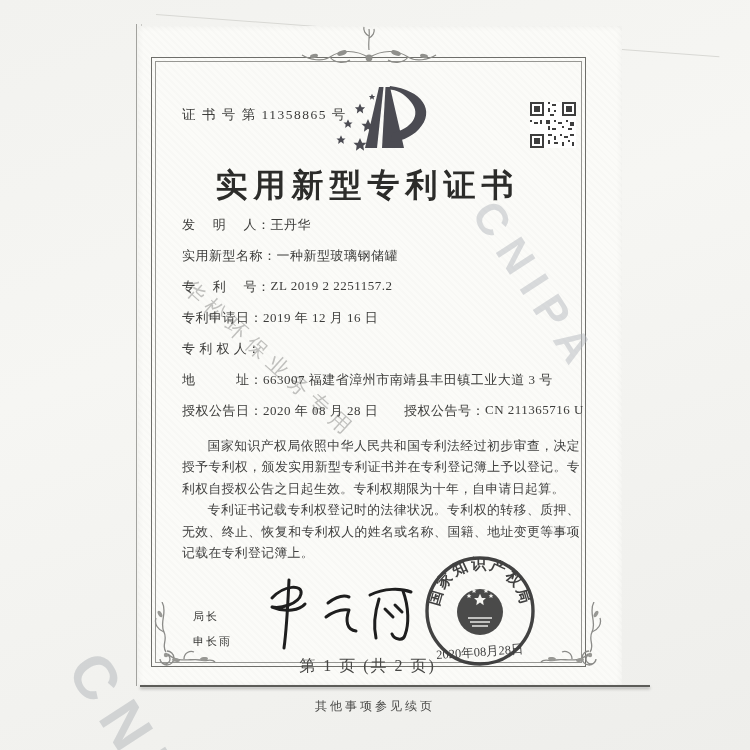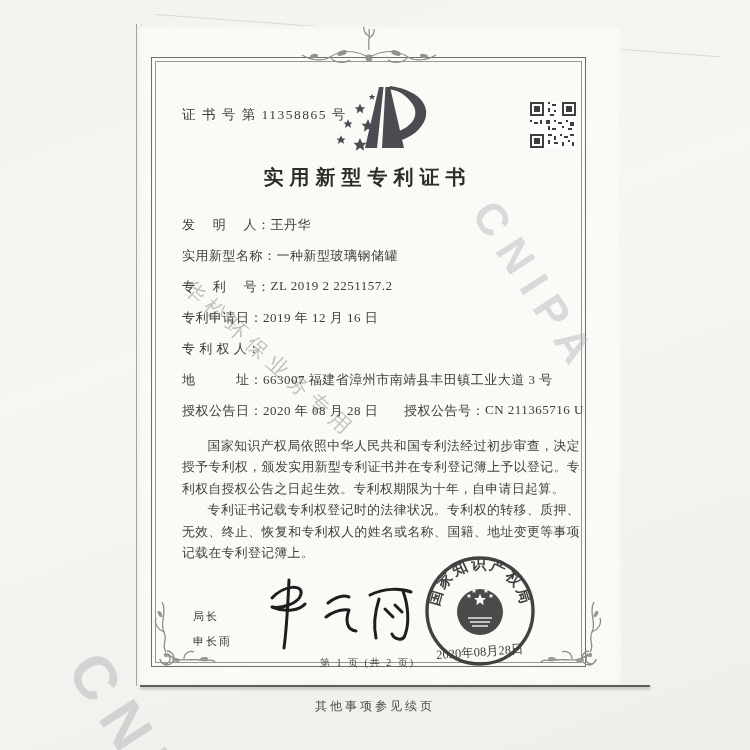--- a/index.html
+++ b/index.html
@@ -33,36 +33,36 @@
     font-size:21px;letter-spacing:7px;color:rgba(104,104,102,.40);
     transform:rotate(42deg);transform-origin:left top;}
   .wm-brand{position:absolute;left:366px;top:166px;z-index:1;white-space:nowrap;
     font-size:44px;font-weight:bold;letter-spacing:12px;color:rgba(177,182,189,.48);
     transform:rotate(57deg);transform-origin:left top;font-family:"Liberation Sans",sans-serif;}
   
   .cert-no{position:absolute;left:44px;top:80px;font-size:13.5px;letter-spacing:1.5px;color:#3c3c3a;z-index:2;}
   .logo{position:absolute;left:194px;top:56px;z-index:2;}
   .qr{position:absolute;left:392px;top:76px;z-index:2;}
   .title{position:absolute;left:13px;top:138px;width:433px;text-align:center;z-index:2;
-    font-size:20px;font-weight:600;letter-spacing:6px;color:#2c2c2a;}
+    font-size:32px;font-weight:600;letter-spacing:6px;color:#2c2c2a;}
   .fields{position:absolute;left:44px;top:190px;width:402px;z-index:2;
     font-size:13px;color:#3c3c3a;letter-spacing:.5px;}
   .frow{display:flex;height:31px;align-items:flex-start;white-space:nowrap;}
   .frow .lbl{white-space:pre;}
   .frow .val{white-space:pre;}
   .grant-gap{display:inline-block;width:34px;}
   .paras{position:absolute;left:44px;top:410px;width:398px;z-index:2;
     font-size:12.8px;line-height:1.68;color:#414140;letter-spacing:.4px;text-align:justify;}
   .paras p{margin:0;text-indent:2em;}
   .sig-block{position:absolute;left:55px;top:578px;z-index:2;font-size:11px;
     line-height:25px;color:#343432;letter-spacing:2px;}
   .sig-hand{position:absolute;left:104px;top:550px;z-index:3;}
   .seal{position:absolute;left:281px;top:524px;z-index:3;opacity:.93;}
   .page-info{position:absolute;left:13px;top:630px;width:433px;text-align:center;z-index:2;
-    font-size:10px;letter-spacing:2px;color:#474745;}
+    font-size:16px;letter-spacing:2px;color:#474745;}
   .ornament{position:absolute;z-index:2;}
   .orn-top{left:160px;top:20px;}
   .orn-finial{left:222px;top:0px;}
   .orn-bl{left:16px;top:576px;}
   .orn-br{left:402px;top:576px;transform:scaleX(-1);}
 </style>
 </head>
 <body>
 
 <div class="scan">

